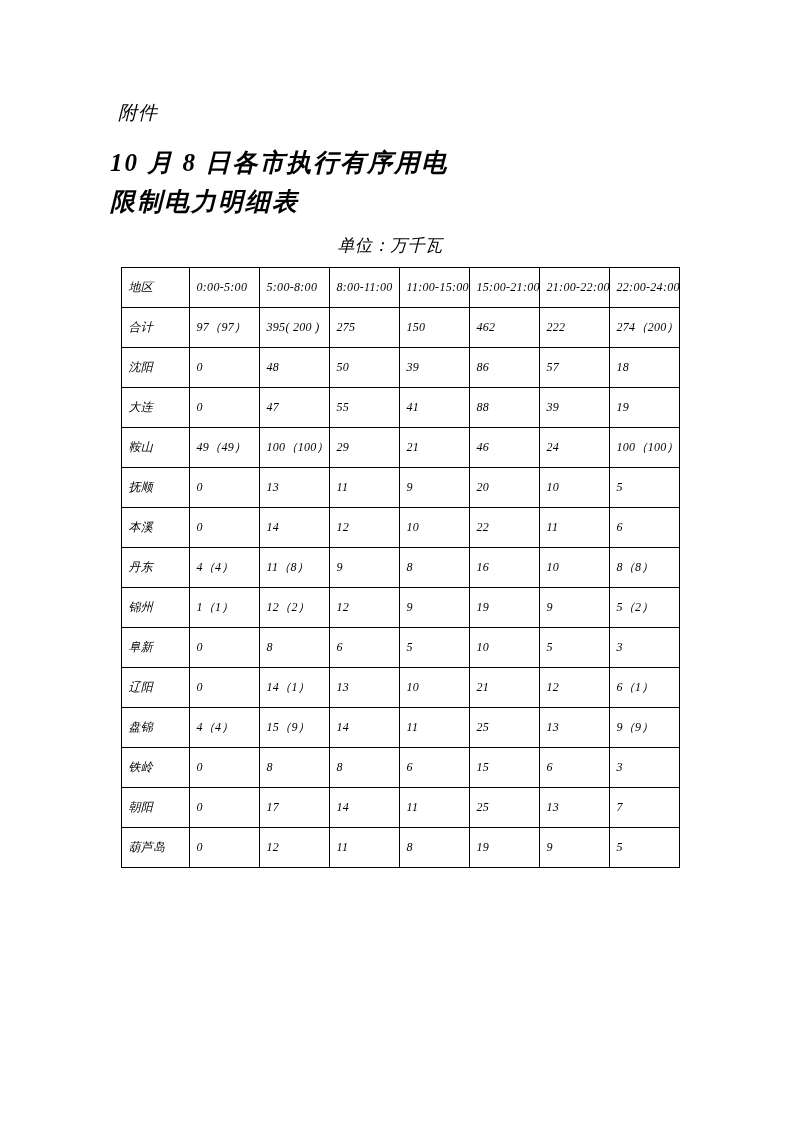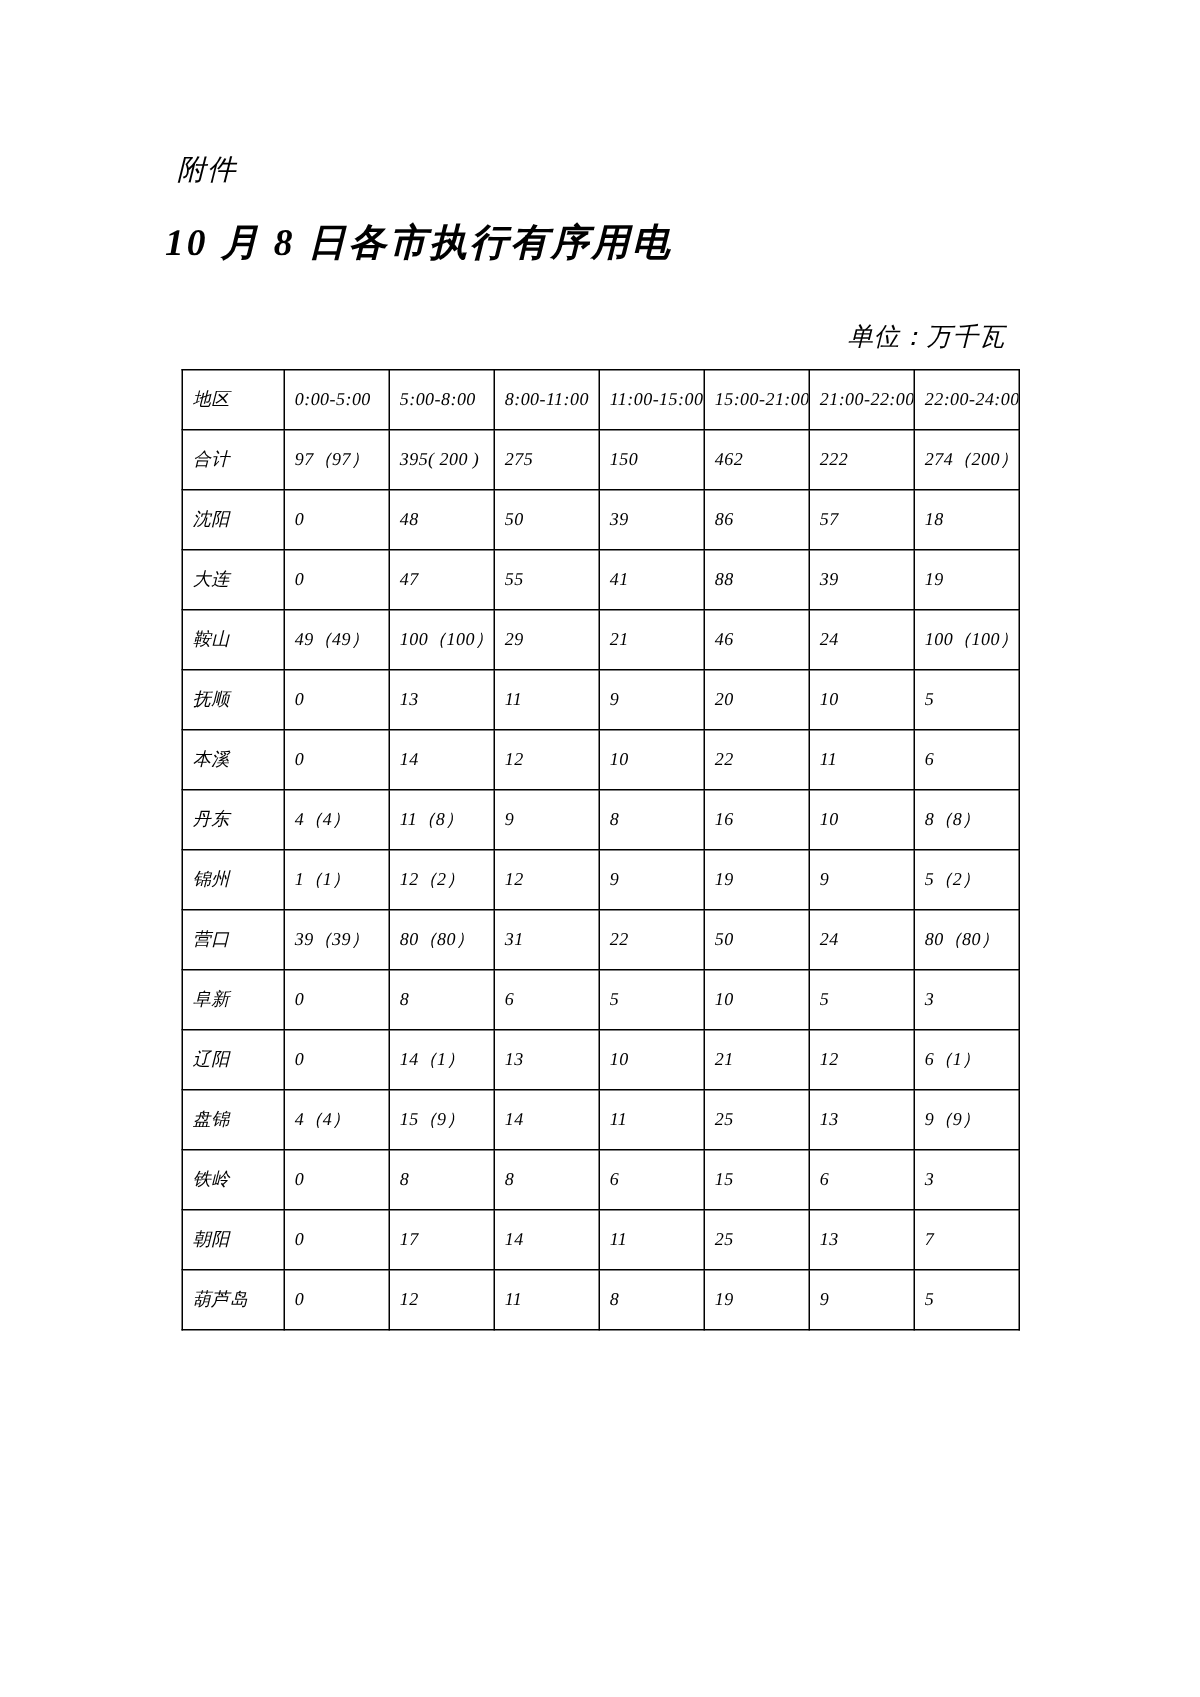--- a/index.html
+++ b/index.html
@@ -35,23 +35,23 @@
     font-size: 25px;
     line-height: 1.55;
     letter-spacing: 2px;
     margin: 10px 0 0 0;
     font-family: "Liberation Serif", "DejaVu Serif", serif;
   }
   .doc-title .line2 {
     display: block;
   }
   .unit-line {
-    text-align: right;
+    text-align: center;
     font-size: 17px;
-    margin: 30px 20px 10px 0;
+    margin: 12px 20px 10px 0;
     letter-spacing: 0.5px;
   }
   table.data-table {
     border-collapse: collapse;
     width: 450px;
     margin: 0 auto;
     table-layout: fixed;
   }
   table.data-table td, table.data-table th {
     border: 1px solid #000000;
@@ -83,20 +83,21 @@
 </style>
 </head>
 <body>
 
 <div class="page">
 
   <div class="attachment-label">附件</div>
 
   <div class="doc-title">
     <span>10 月 8 日各市执行有序用电</span>
+    <span class="line2">限制电力明细表</span>
   </div>
 
   <div class="unit-line">单位：万千瓦</div>
 
   <table class="data-table">
     <colgroup>
       <col class="c0">
         <col class="cx">
         <col class="cx">
         <col class="cx">
@@ -192,30 +193,20 @@
         <td class="region-cell">锦州</td>
         <td>1（1）</td>
         <td>12（2）</td>
         <td>12</td>
         <td>9</td>
         <td>19</td>
         <td>9</td>
         <td>5（2）</td>
       </tr>
       <tr>
-        <td class="region-cell">营口</td>
-        <td>39（39）</td>
-        <td>80（80）</td>
-        <td>31</td>
-        <td>22</td>
-        <td>50</td>
-        <td>24</td>
-        <td>80（80）</td>
-      </tr>
-      <tr>
         <td class="region-cell">阜新</td>
         <td>0</td>
         <td>8</td>
         <td>6</td>
         <td>5</td>
         <td>10</td>
         <td>5</td>
         <td>3</td>
       </tr>
       <tr>

